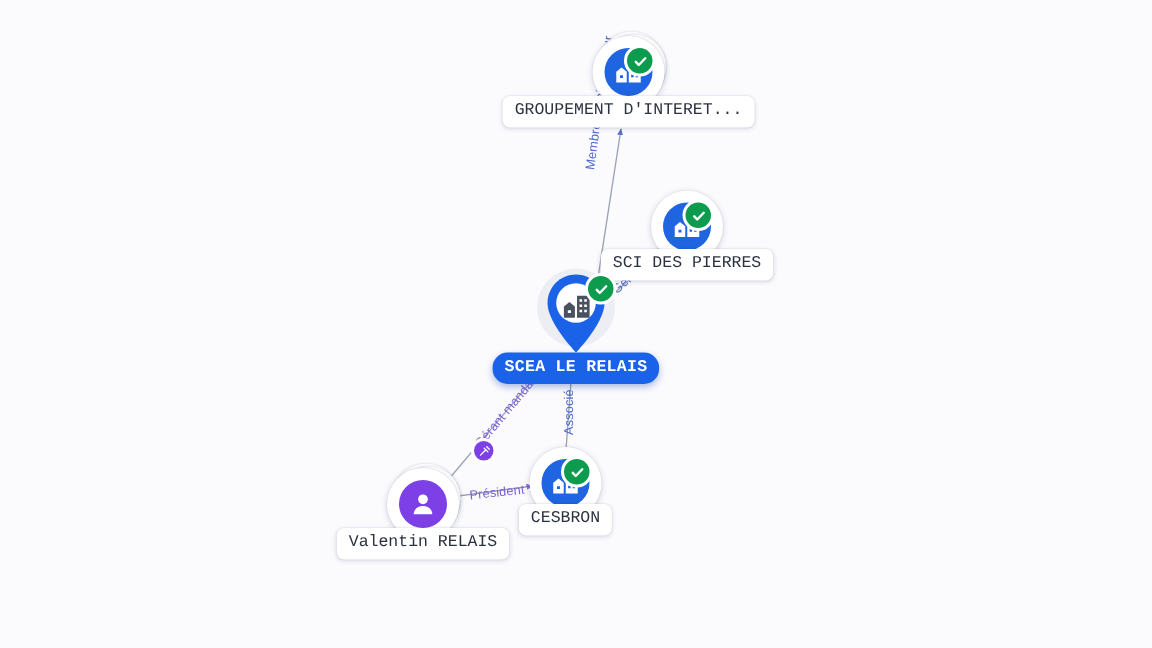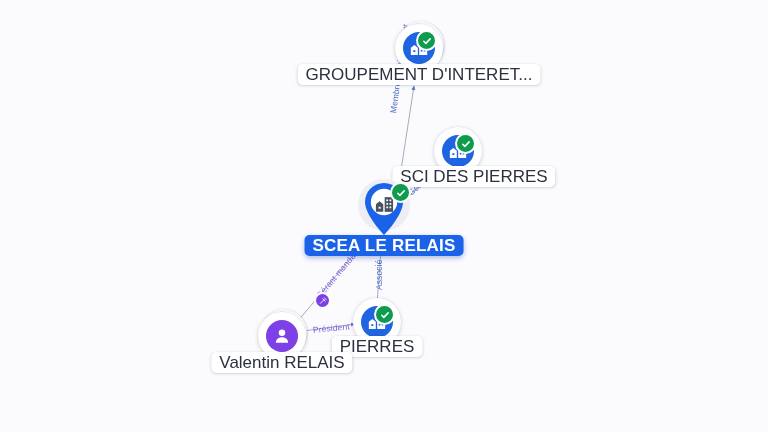--- a/index.html
+++ b/index.html
@@ -82,25 +82,26 @@
     align-items: center;
     justify-content: center;
   }
   
   .node-label {
     position: absolute;
     transform: translateX(-50%);
     white-space: nowrap;
     background: #ffffff;
     color: #2c3140;
-    font-size: 17px;
+    font-size: 11px;
     line-height: 13px;
     padding: 4px 8px;
     border-radius: 5px;
     box-shadow: 0 1px 3px rgba(25,35,80,0.16), 0 0 0 0.5px rgba(25,35,80,0.05);
+    font-family: Liberation Mono, monospace;
   }
   .node-label.selected {
     background: #1a63e8;
     color: #ffffff;
     font-weight: 600;
     letter-spacing: .2px;
     box-shadow: 0 2px 5px rgba(20,60,170,0.35);
   }
   
   .pin-wrap {
@@ -230,21 +231,21 @@
               <path d="M12.2 20.4h9.6V3.6h-9.6z" fill="#fff"></path>
               <path d="M14.1 6.2h2v2h-2zm3.6 0h2v2h-2zm-3.6 4h2v2h-2zm3.6 0h2v2h-2zm-3.6 4h2v2h-2zm3.6 0h2v2h-2z" fill="#1f64e0"></path>
             </svg>
             <div class="badge-check">
               <svg width="10" height="10" viewBox="0 0 12 12" fill="none">
                 <path d="M2.2 6.3l2.4 2.5L9.8 3.4" stroke="#fff" stroke-width="1.9" stroke-linecap="round" stroke-linejoin="round"></path>
               </svg>
             </div>
           </div>
         </div>
-        <div class="node-label" style="left: 0px; top: 15px; margin-left: 16px;">SCI DES PIERRES</div>
+        <div class="node-label" style="left: 0px; top: 15px;">SCI DES PIERRES</div>
       </div>
       <div class="node" style="left: 384px; top: 213px;">
         <div class="pin-wrap">
           <div class="pin-halo"></div>
           <svg width="54" height="62" viewBox="0 0 54 62" style="position:absolute;left:0;top:0">
             <path d="M27 4C16.5 4 8 12.5 8 23c0 13.5 19 33 19 33s19-19.5 19-33C46 12.5 37.5 4 27 4z" fill="#1a63e8"></path>
             <circle cx="27" cy="23" r="13.2" fill="#ffffff"></circle>
           </svg>
           <div class="pin-icon-inner">
             <svg width="21" height="21" viewBox="0 0 24 24" fill="none">
@@ -253,39 +254,39 @@
               <path d="M12.2 20.4h9.6V3.6h-9.6z" fill="#4a5160"></path>
               <path d="M14.1 6.2h2v2h-2zm3.6 0h2v2h-2zm-3.6 4h2v2h-2zm3.6 0h2v2h-2zm-3.6 4h2v2h-2zm3.6 0h2v2h-2z" fill="#fff"></path>
             </svg>
           </div>
           <div class="pin-badge">
             <svg width="10" height="10" viewBox="0 0 12 12" fill="none">
               <path d="M2.2 6.3l2.4 2.5L9.8 3.4" stroke="#fff" stroke-width="1.9" stroke-linecap="round" stroke-linejoin="round"></path>
             </svg>
           </div>
         </div>
-        <div class="node-label selected" style="left: 0px; top: 22px;">SCEA LE RELAIS</div>
+        <div class="node-label selected" style="left: 0px; top: 22px; border-radius: 10px;">SCEA LE RELAIS</div>
       </div>
       <div class="node" style="left: 377px; top: 322px;">
         <div class="node-disc">
           <div class="icon-circle company" style="position: relative;">
             <svg width="20" height="20" viewBox="0 0 24 24" fill="none">
               <path d="M2.2 20.4h8.4v-8.6L6.4 8.3 2.2 11.8z" fill="#fff"></path>
               <path d="M5.2 14.6h2.4v2.2H5.2z" fill="#1f64e0"></path>
               <path d="M12.2 20.4h9.6V3.6h-9.6z" fill="#fff"></path>
               <path d="M14.1 6.2h2v2h-2zm3.6 0h2v2h-2zm-3.6 4h2v2h-2zm3.6 0h2v2h-2zm-3.6 4h2v2h-2zm3.6 0h2v2h-2z" fill="#1f64e0"></path>
             </svg>
             <div class="badge-check">
               <svg width="10" height="10" viewBox="0 0 12 12" fill="none">
                 <path d="M2.2 6.3l2.4 2.5L9.8 3.4" stroke="#fff" stroke-width="1.9" stroke-linecap="round" stroke-linejoin="round"></path>
               </svg>
             </div>
           </div>
         </div>
-        <div class="node-label" style="left: 0px; top: 14px;">PIERRES</div>
+        <div class="node-label" style="left: 0px; top: 14px;">CESBRON</div>
       </div>
       <div class="node" style="left: 282px; top: 336px;">
         <div class="node-stack node-shadow-a"></div>
         <div class="node-stack node-shadow-b"></div>
         <div class="node-disc">
           <div class="icon-circle person" style="position: relative;">
             <svg width="20" height="20" viewBox="0 0 24 24" fill="none">
               <circle cx="12" cy="8.2" r="3.9" fill="#fff"></circle>
               <path d="M4.6 20.2c0-4.1 3.3-6.6 7.4-6.6s7.4 2.5 7.4 6.6z" fill="#fff"></path>
             </svg>

